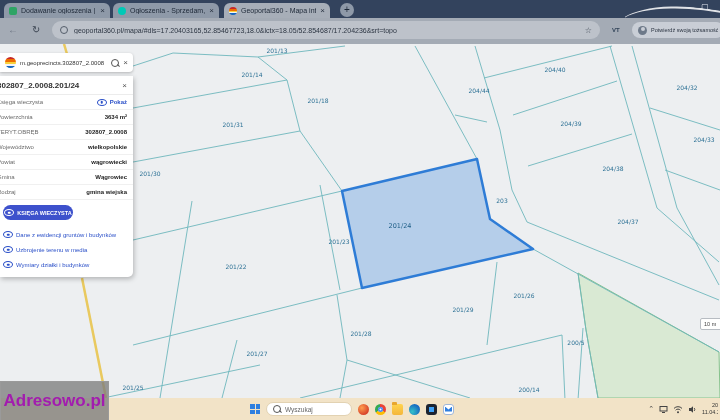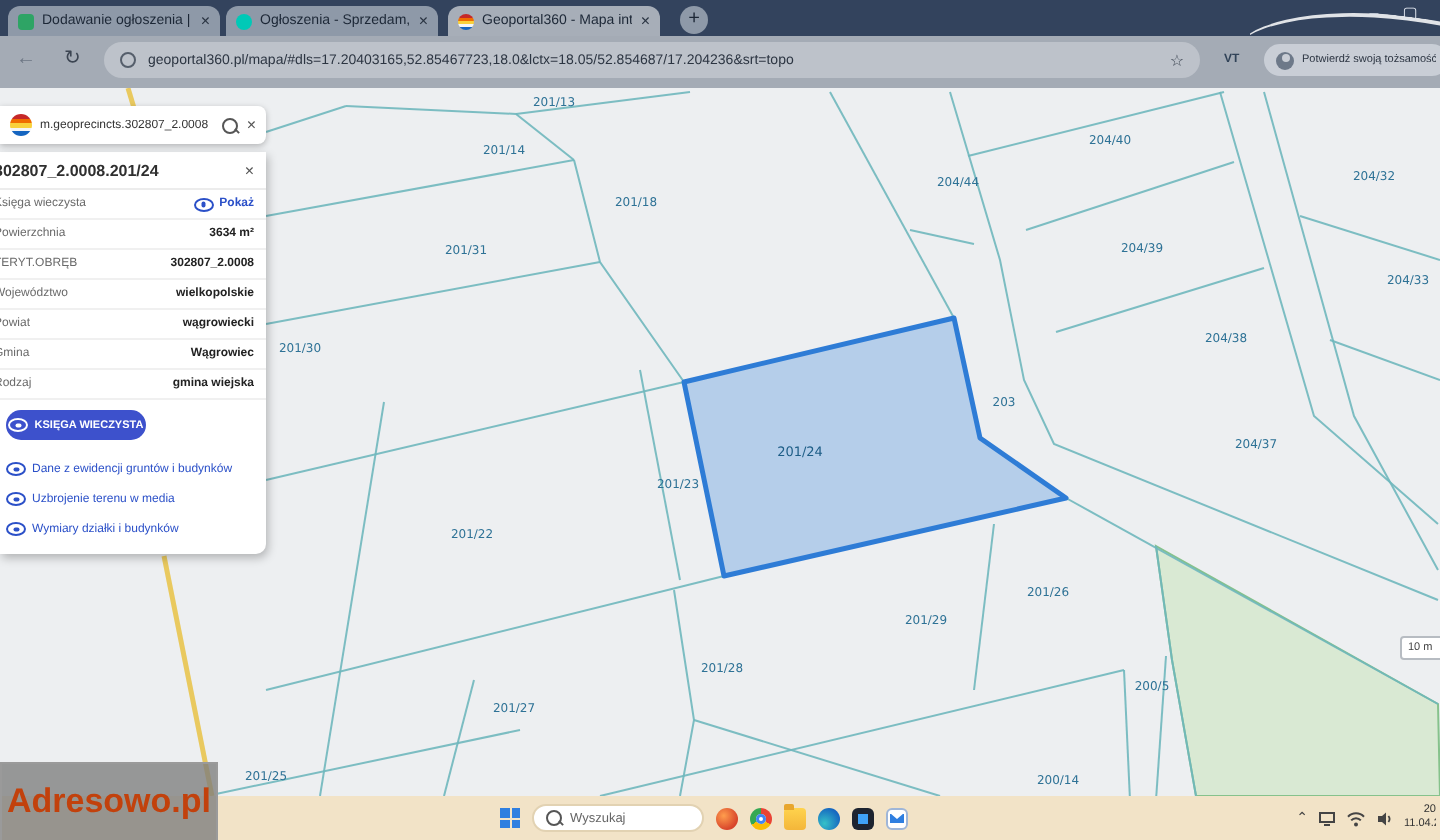--- a/index.html
+++ b/index.html
@@ -65,21 +65,21 @@
   .eye{position:relative;display:inline-block;width:8px;height:5px;border:1px solid currentColor;border-radius:50%;}
   .eye::after{content:"";position:absolute;left:50%;top:50%;transform:translate(-50%,-50%);width:2.5px;height:2.5px;
         border-radius:50%;background:currentColor;}
   .kw-btn{margin:5px 4px 4px 3px;width:70px;height:15px;border-radius:8px;background:#3d51cc;color:#fff;
         display:flex;align-items:center;justify-content:center;gap:3px;font-size:5.5px;font-weight:bold;white-space:nowrap;}
   .plinks{padding:3px 0 0 3px;}
   .plink{display:flex;align-items:center;gap:3px;color:#2b50c8;font-size:6px;height:15px;white-space:nowrap;}
 
   
   .watermark{position:absolute;left:0;top:381px;width:107px;height:38px;background:rgba(125,125,125,.78);
-        border:1px solid #9a9a9a;color:#c2410c;font-size:17px;font-weight:bold;display:flex;align-items:center;
+        border:1px solid #9a9a9a;color:#a21caf;font-size:17px;font-weight:bold;display:flex;align-items:center;
         justify-content:center;z-index:9;}
 
   
   .taskbar{position:absolute;left:0;top:398px;width:720px;height:22px;background:#f2e3c7;z-index:8;}
   .tb-center{position:absolute;left:250px;top:0;height:22px;display:flex;align-items:center;gap:6px;}
   .win-logo{width:10px;height:10px;display:grid;grid-template-columns:4.5px 4.5px;grid-template-rows:4.5px 4.5px;gap:1px;}
   .win-logo span{background:#2f7fe0;}
   .tb-search{width:86px;height:14px;background:#fff;border:1px solid #e2d2b2;border-radius:7px;display:flex;
         align-items:center;gap:4px;padding:0 6px;box-sizing:border-box;}
   .tb-search .ph{font-size:6.5px;color:#666;}

